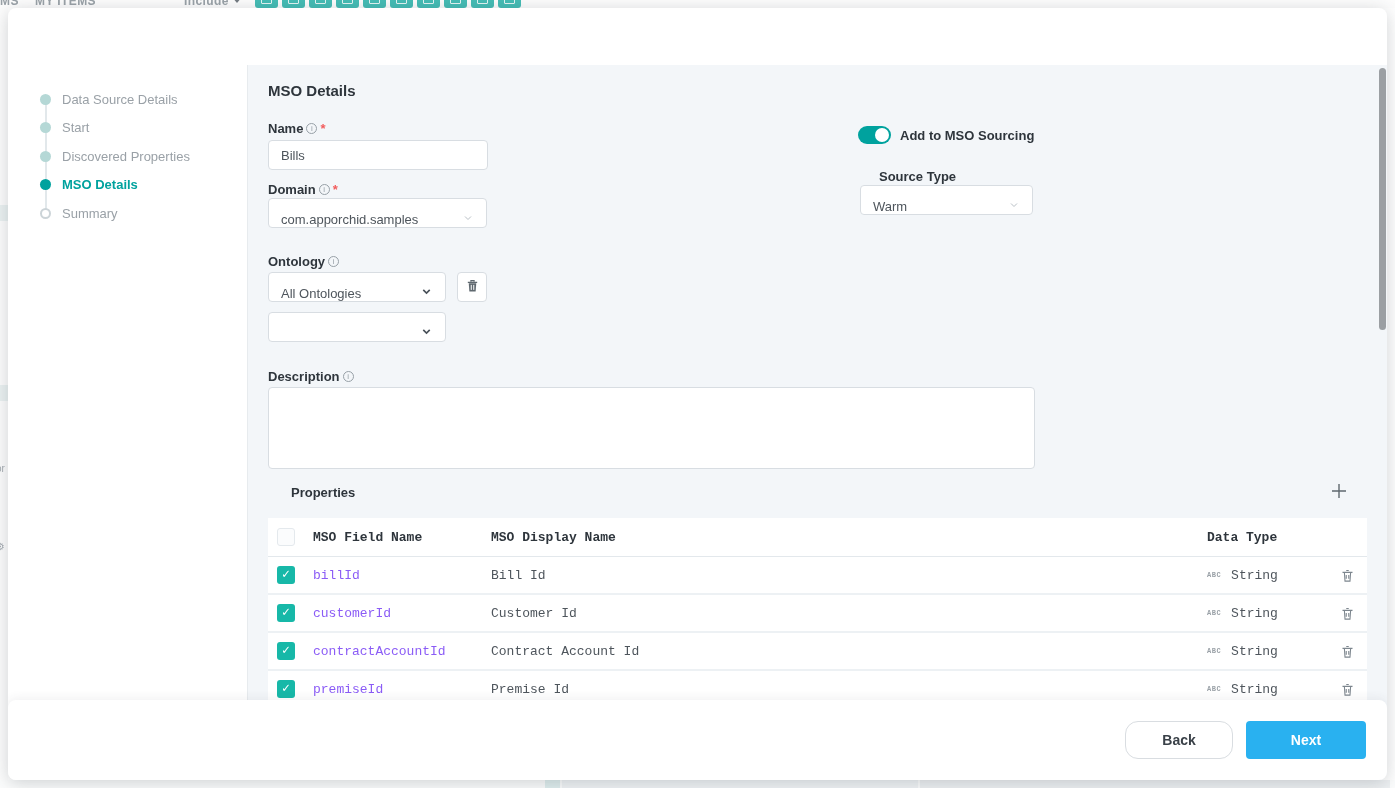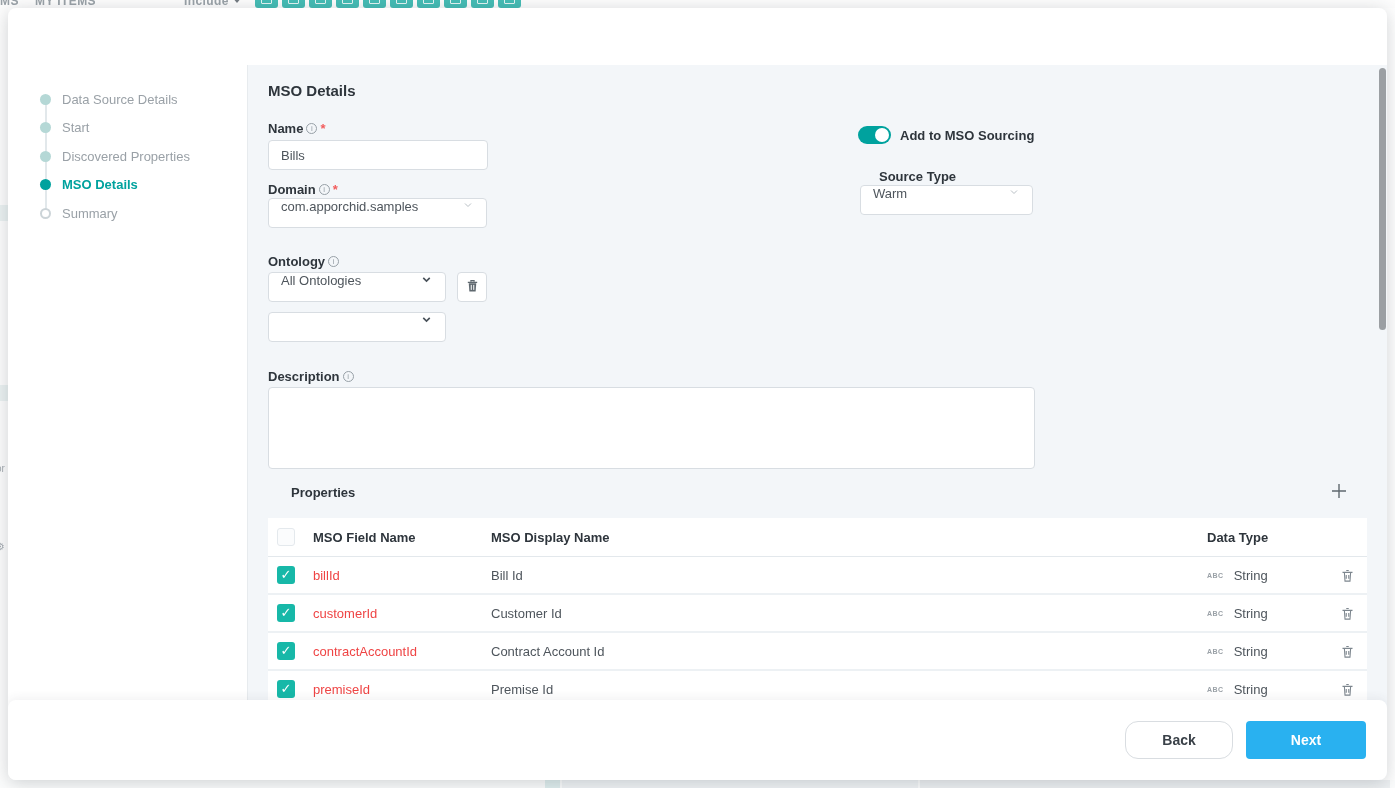--- a/index.html
+++ b/index.html
@@ -48,21 +48,21 @@
 
   .section-title { position:absolute; left:20px; top:17px; font-size:15px; font-weight:bold; color:#2e353c; }
 
   .field-label { position:absolute; font-size:13px; font-weight:bold; color:#2e353c; display:flex; align-items:center; gap:3px; }
   .info-icon { display:inline-flex; width:11px; height:11px; border:1px solid #97a0a7; border-radius:50%; color:#97a0a7; font-size:8px; align-items:center; justify-content:center; font-weight:normal; }
   .info-icon::after { content:"i"; }
   .req { color:#f25c5c; font-size:13px; }
 
   .tx-input, .tx-select, .tx-area { position:absolute; background:#fff; border:1px solid #d8dde2; border-radius:4px; font-size:13px; color:#4e555c; }
   .tx-input { padding:0 12px; display:flex; align-items:center; }
-  .tx-select { padding:0 12px; display:flex; align-items:flex-start; justify-content:space-between; cursor:pointer; }
+  .tx-select { padding:0 12px; display:flex; align-items:flex-end; justify-content:space-between; cursor:pointer; }
   .chev-light svg { stroke:#b9c0c6; }
   .chev-bold svg { stroke:#4a525a; }
 
   .name-input   { left:20px; top:75px;  width:220px; height:30px; }
   .lbl-name     { left:20px; top:56px; }
   .lbl-domain   { left:20px; top:117px; }
   .domain-select{ left:20px; top:133px; width:219px; height:30px; }
   .lbl-ontology { left:20px; top:189px; }
   .onto-select1 { left:20px; top:207px; width:178px; height:30px; }
   .onto-del     { position:absolute; left:209px; top:207px; width:30px; height:30px; background:#fff; border:1px solid #d8dde2; border-radius:4px; display:flex; align-items:center; justify-content:center; cursor:pointer; }
@@ -75,27 +75,27 @@
   .toggle-knob { position:absolute; right:2px; top:2px; width:14px; height:14px; border-radius:50%; background:#fff; }
   .toggle-label { font-size:13px; font-weight:bold; color:#2e353c; }
   .lbl-srctype { left:631px; top:104px; }
   .src-select  { left:612px; top:120px; width:173px; height:30px; }
 
   
   .props-title { position:absolute; left:43px; top:420px; font-size:13px; font-weight:bold; color:#2e353c; }
   .props-add { position:absolute; left:1078px; top:413px; width:26px; height:26px; display:flex; align-items:center; justify-content:center; cursor:pointer; }
 
   .ptable { position:absolute; left:20px; top:453px; width:1099px; }
-  .prow { display:flex; align-items:center; background:#fff; height:38px; border-bottom:2px solid #edf1f4; padding-left:9px; }
+  .prow { display:flex; align-items:center; background:#fff; height:38px; border-bottom:2px solid #edf1f4; padding-left:9px;font-family:Liberation Mono, monospace; }
   .prow.header { border-bottom:1px solid #e3e8ec; height:39px; }
   .cb { width:18px; height:18px; border-radius:3px; flex:0 0 18px; margin-right:18px; cursor:pointer; }
   .cb.unchecked { background:#fbfcfd; border:1px solid #e4e9ed; }
   .cb.checked { background:#17b8a8; color:#fff; font-size:13px; line-height:18px; text-align:center; }
   .cb.checked::after { content:"\2713"; }
-  .col-field { width:178px; font-size:13px; color:#ef4444; }
+  .col-field { width:178px; font-size:13px; color:#8b5cf6; }
   .col-display { flex:1; font-size:13px; color:#4e555c; }
   .prow.header .col-field, .prow.header .col-display, .prow.header .col-type-h { font-weight:bold; color:#2e353c; }
   .col-type { width:120px; display:flex; align-items:center; gap:10px; font-size:13px; color:#4e555c; }
   .abc-badge { font-size:7px; font-weight:bold; color:#9aa1a7; letter-spacing:.5px; }
   .col-trash { width:40px; display:flex; justify-content:center; cursor:pointer; }
 
   
   .modal-footer { position:absolute; left:0; bottom:0; right:0; height:80px; background:#fff;
     border-radius:8px; box-shadow:0 -2px 10px rgba(50,60,70,.07); display:flex; align-items:center; justify-content:flex-end; gap:13px; padding-right:21px; z-index:10; }
   .btn-back { width:108px; height:38px; background:#fff; border:1px solid #d9dde1; border-radius:13px; font-size:14px; font-weight:bold; color:#3a4148; display:flex; align-items:center; justify-content:center; cursor:pointer;margin-left:20px; }

